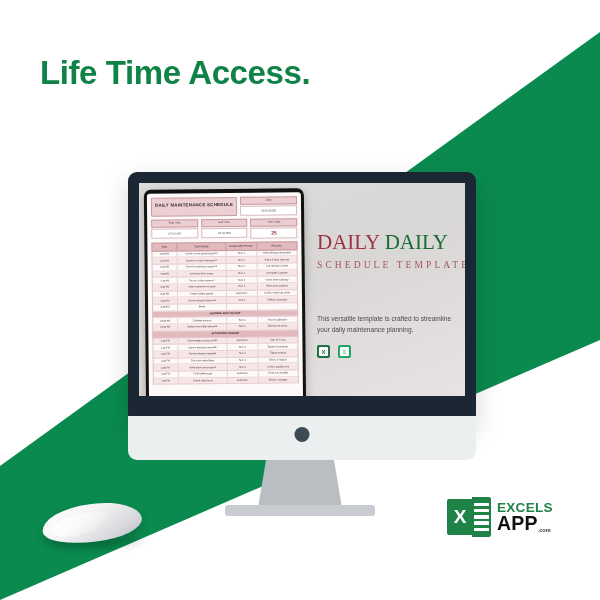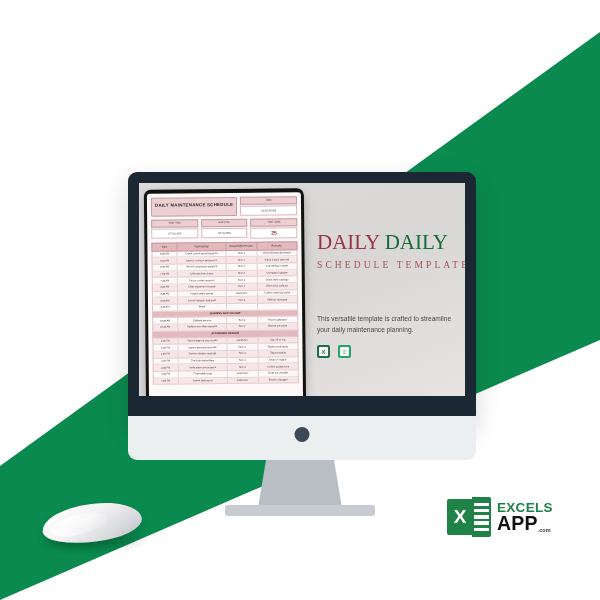--- a/index.html
+++ b/index.html
@@ -173,20 +173,21 @@
   .logo-text .t2 .dom{font-size:5.5px;color:#333;font-weight:bold;letter-spacing:0;vertical-align:bottom;}
 </style>
 </head>
 <body>
 
 <div id="stage">
 
   <div class="green-band-2"></div>
 
   <div class="headline">
+    <div class="main">Life Time Access.</div>
   </div>
 
   <div class="mon-neck-box"></div>
   <div class="mon-base"></div>
 
   <div class="monitor">
     <div class="mon-bezel"></div>
     <div class="mon-chin"></div>
     <div class="mon-dot"></div>
 

